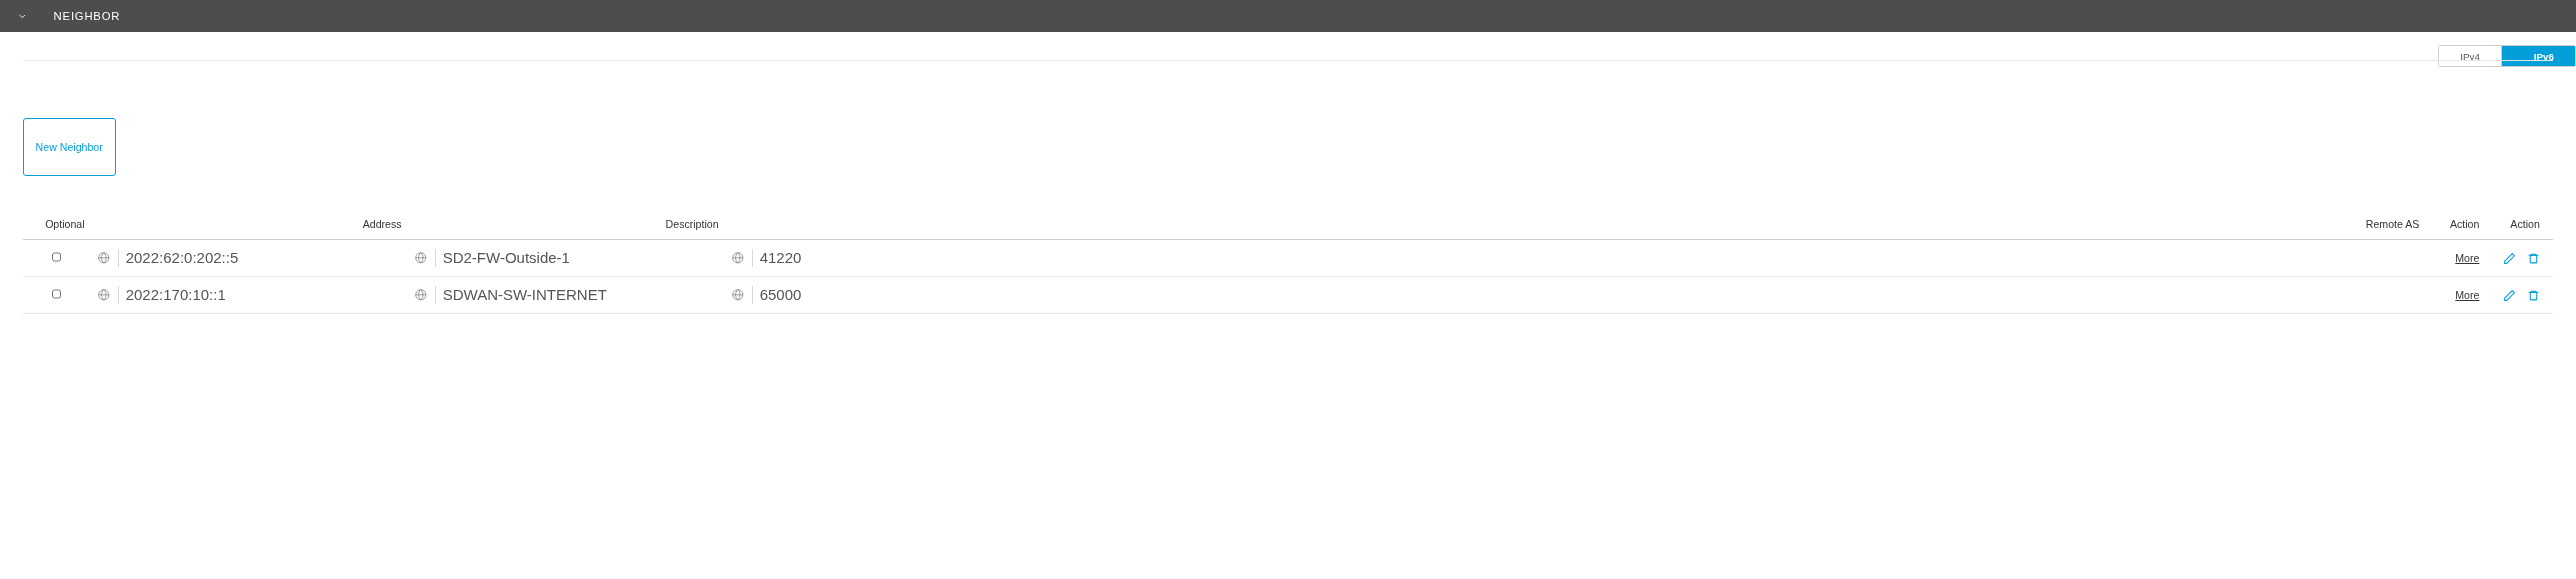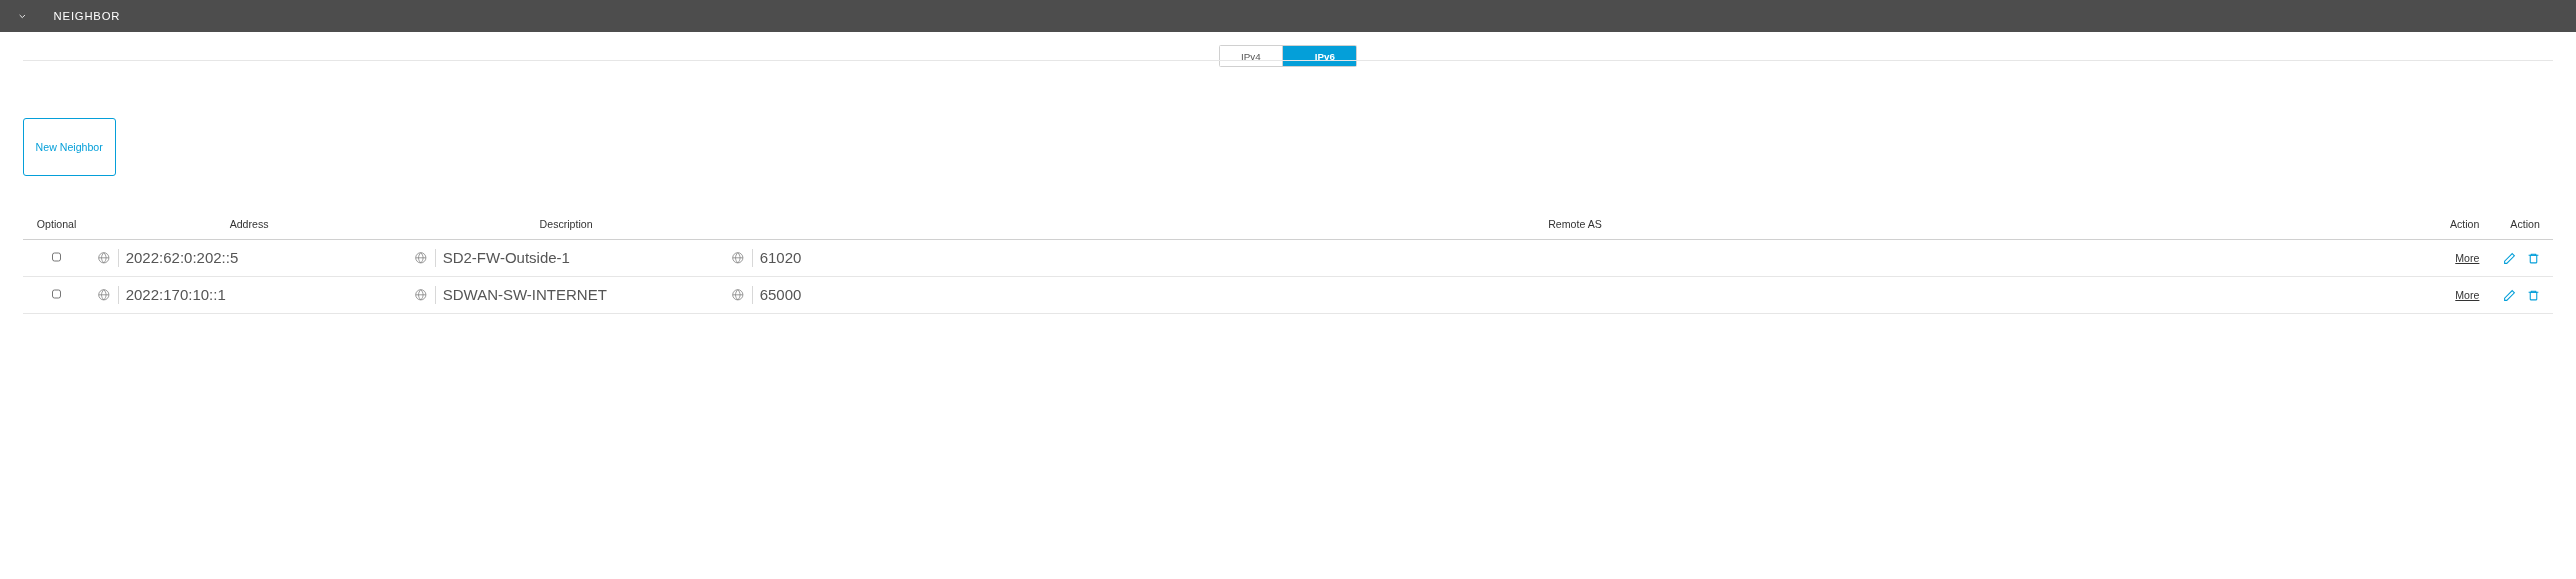--- a/index.html
+++ b/index.html
@@ -29,21 +29,21 @@
       align-items: center;
       justify-content: center;
     }
     .content {
       padding: 0 22.6px 22.6px 22.6px;
     }
     .tabs {
       position: relative;
       top: -0.8px;
       display: flex;
-      justify-content: center;
+      justify-content: flex-end;
     }
     .tab-group {
       display: flex;
       border: 0.8px solid #d0d0d0;
       border-radius: 1.5px;
       overflow: hidden;
     }
     .tab {
       padding: 4.5px 21px;
       font-size: 9.8px;
@@ -73,21 +73,21 @@
       border-radius: 3px;
       cursor: pointer;
     }
     table {
       width: 100%;
       border-collapse: collapse;
       margin-top: 35px;
       table-layout: fixed;
     }
     th {
-      text-align: center;
+      text-align: right;
       font-weight: 400;
       font-size: 10.6px;
       color: #333;
       padding: 7.5px 6px 9px 6px;
       border-bottom: 0.8px solid #d0d0d0;
     }
     td {
       padding: 9px 6px;
       font-size: 9.8px;
       color: #555;
@@ -215,21 +215,21 @@
     </td>
     <td>
       <div class="field-wrap">
         <span class="globe">
           <svg width="13.6" height="13.6" viewBox="0 0 24 24" fill="none" stroke="currentColor" stroke-width="1.5">
                   <circle cx="12" cy="12" r="9"></circle>
                   <path d="M3 12h18"></path>
                   <path d="M12 3c2.5 2.5 4 5.5 4 9s-1.5 6.5-4 9c-2.5-2.5-4-5.5-4-9s1.5-6.5 4-9z"></path>
                 </svg>
         </span>
-        <span class="field-val">61020</span>
+        <span class="field-val">41220</span>
       </div>
     </td>
     <td class="col-action1">
       <span class="more-link">More</span>
     </td>
     <td class="col-action2">
       <div class="actions">
         <span class="icon-btn edit-icon">
           <svg width="13" height="13" viewBox="0 0 24 24" fill="none" stroke="currentColor" stroke-width="2">
                   <path d="M17 3l4 4L7 21H3v-4L17 3z"></path>

